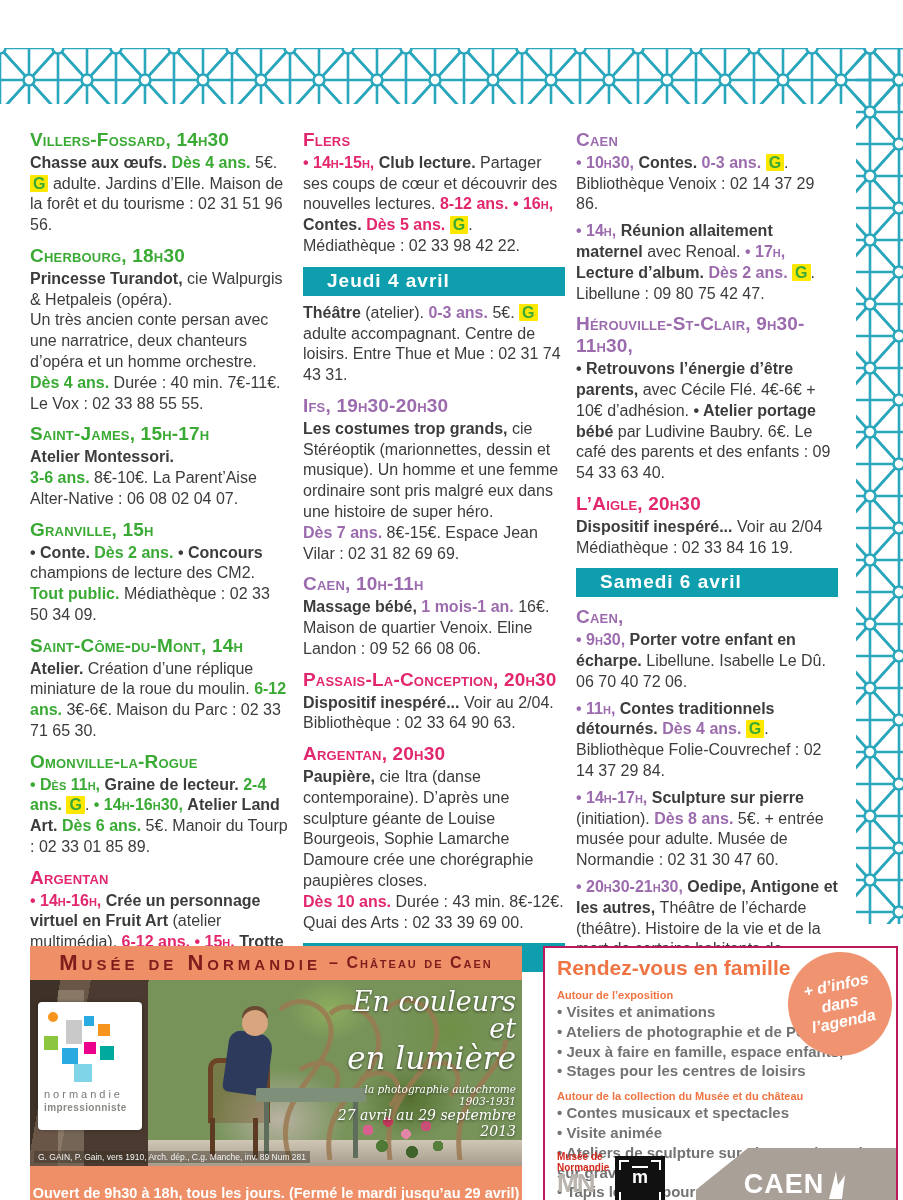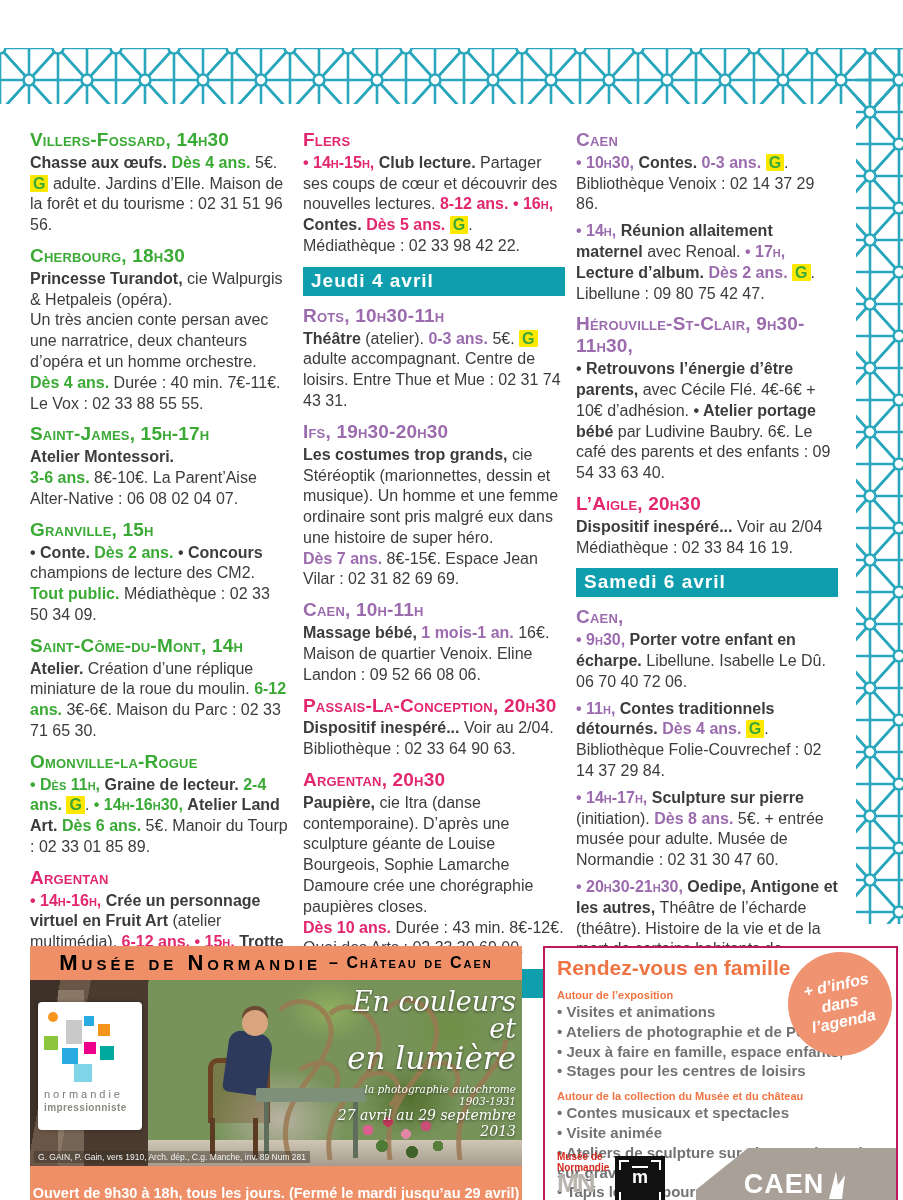--- a/index.html
+++ b/index.html
@@ -17,27 +17,27 @@
         margin:9px 0 2px 0;letter-spacing:.2px;}
   .acc-green{color:#3aaa35;} .acc-pink{color:#e2276f;} .acc-purple{color:#9b6bae;}
   .body-par{font-size:16px;line-height:1.3;margin:0 0 6px 0;}
   .tn{font-weight:normal;color:#3c3c3c;}
   .tb{font-weight:bold;color:#3c3c3c;}
   .ta{font-weight:bold;}
   .tt{font-weight:bold;font-variant:small-caps;}
   .gg{display:inline-block;background:#ffe800;color:#3aaa35;font-weight:bold;
       padding:0 3px;line-height:1.1;border-radius:1px;}
   .daybar{background:#0e9eae;color:#ffffff;font-weight:bold;font-size:19px;
-          letter-spacing:1px;padding:3px 8px 4px 8px;margin:10px 0 7px 0;}
+          letter-spacing:1px;padding:3px 8px 4px 24px;margin:10px 0 7px 0;}
 
   
   .ad{position:absolute;left:30px;top:898px;width:845px;height:274px;}
   .poster{position:absolute;left:0;top:0;width:492px;height:274px;overflow:hidden;}
   .poster-header{position:absolute;left:0;top:0;width:100%;height:34px;background:#ef8f67;
-                 color:#000000;display:flex;align-items:center;justify-content:center;
+                 color:#7f1d1d;display:flex;align-items:center;justify-content:center;
                  font-variant:small-caps;white-space:nowrap;}
   .poster-header .hm{font-size:22px;letter-spacing:4px;font-weight:bold;}
   .poster-header .hs{font-size:16px;letter-spacing:2px;font-weight:bold;margin-left:8px;}
   .photo{position:absolute;left:0;top:34px;width:100%;height:186px;
          background:
            radial-gradient(60px 45px at 300px 30px,#8fae5d 0,rgba(143,174,93,0) 70%),
            radial-gradient(80px 60px at 420px 50px,#6f8f46 0,rgba(111,143,70,0) 70%),
            radial-gradient(70px 55px at 380px 120px,#55702f 0,rgba(85,112,47,0) 70%),
            radial-gradient(90px 70px at 250px 140px,#b9b2a3 0,rgba(185,178,163,0) 75%),
            linear-gradient(105deg,#5d4a3c 0 115px,#77935a 115px 100%);}
@@ -170,21 +170,20 @@
           <div class="body-par"><span class="tb">Les Mamies conteuses </span><span class="tn">(lecture). </span><span class="ta acc-pink">Dès 3 ans. </span><span class="gg">G</span><span class="tn">. Bibliothèque du Houlme : 02 33 62 81 50.</span></div>
         </div>
       </div>
     <div class="col col1" id="col-1">
         <div class="event">
           <div class="city acc-pink">Flers</div>
           <div class="body-par"><span class="tt acc-pink">• 14h-15h, </span><span class="tb">Club lecture. </span><span class="tn">Partager ses coups de cœur et découvrir des nouvelles lectures. </span><span class="ta acc-pink">8-12 ans. </span><span class="tt acc-pink">• 16h, </span><span class="tb">Contes. </span><span class="ta acc-pink">Dès 5 ans. </span><span class="gg">G</span><span class="tn">. Médiathèque : 02 33 98 42 22.</span></div>
         </div>
         <div class="daybar">Jeudi 4 avril</div>
         <div class="event">
-          <div class="city acc-purple">Rots, 10h30-11h</div>
           <div class="body-par"><span class="tb">Théâtre </span><span class="tn">(atelier). </span><span class="ta acc-purple">0-3 ans. </span><span class="tn">5€. </span><span class="gg">G</span><span class="tn"> adulte accompagnant. Centre de loisirs. Entre Thue et Mue : 02 31 74 43 31.</span></div>
         </div>
         <div class="event">
           <div class="city acc-purple">Ifs, 19h30-20h30</div>
           <div class="body-par"><span class="tb">Les costumes trop grands, </span><span class="tn">cie Stéréoptik (marionnettes, dessin et musique). Un homme et une femme ordinaire sont pris malgré eux dans une histoire de super héro.</span><br><span class="ta acc-purple">Dès 7 ans. </span><span class="tn">8€-15€. Espace Jean Vilar : 02 31 82 69 69.</span></div>
         </div>
         <div class="event">
           <div class="city acc-purple">Caen, 10h-11h</div>
           <div class="body-par"><span class="tb">Massage bébé, </span><span class="ta acc-purple">1 mois-1 an. </span><span class="tn">16€. Maison de quartier Venoix. Eline Landon : 09 52 66 08 06.</span></div>
         </div>

